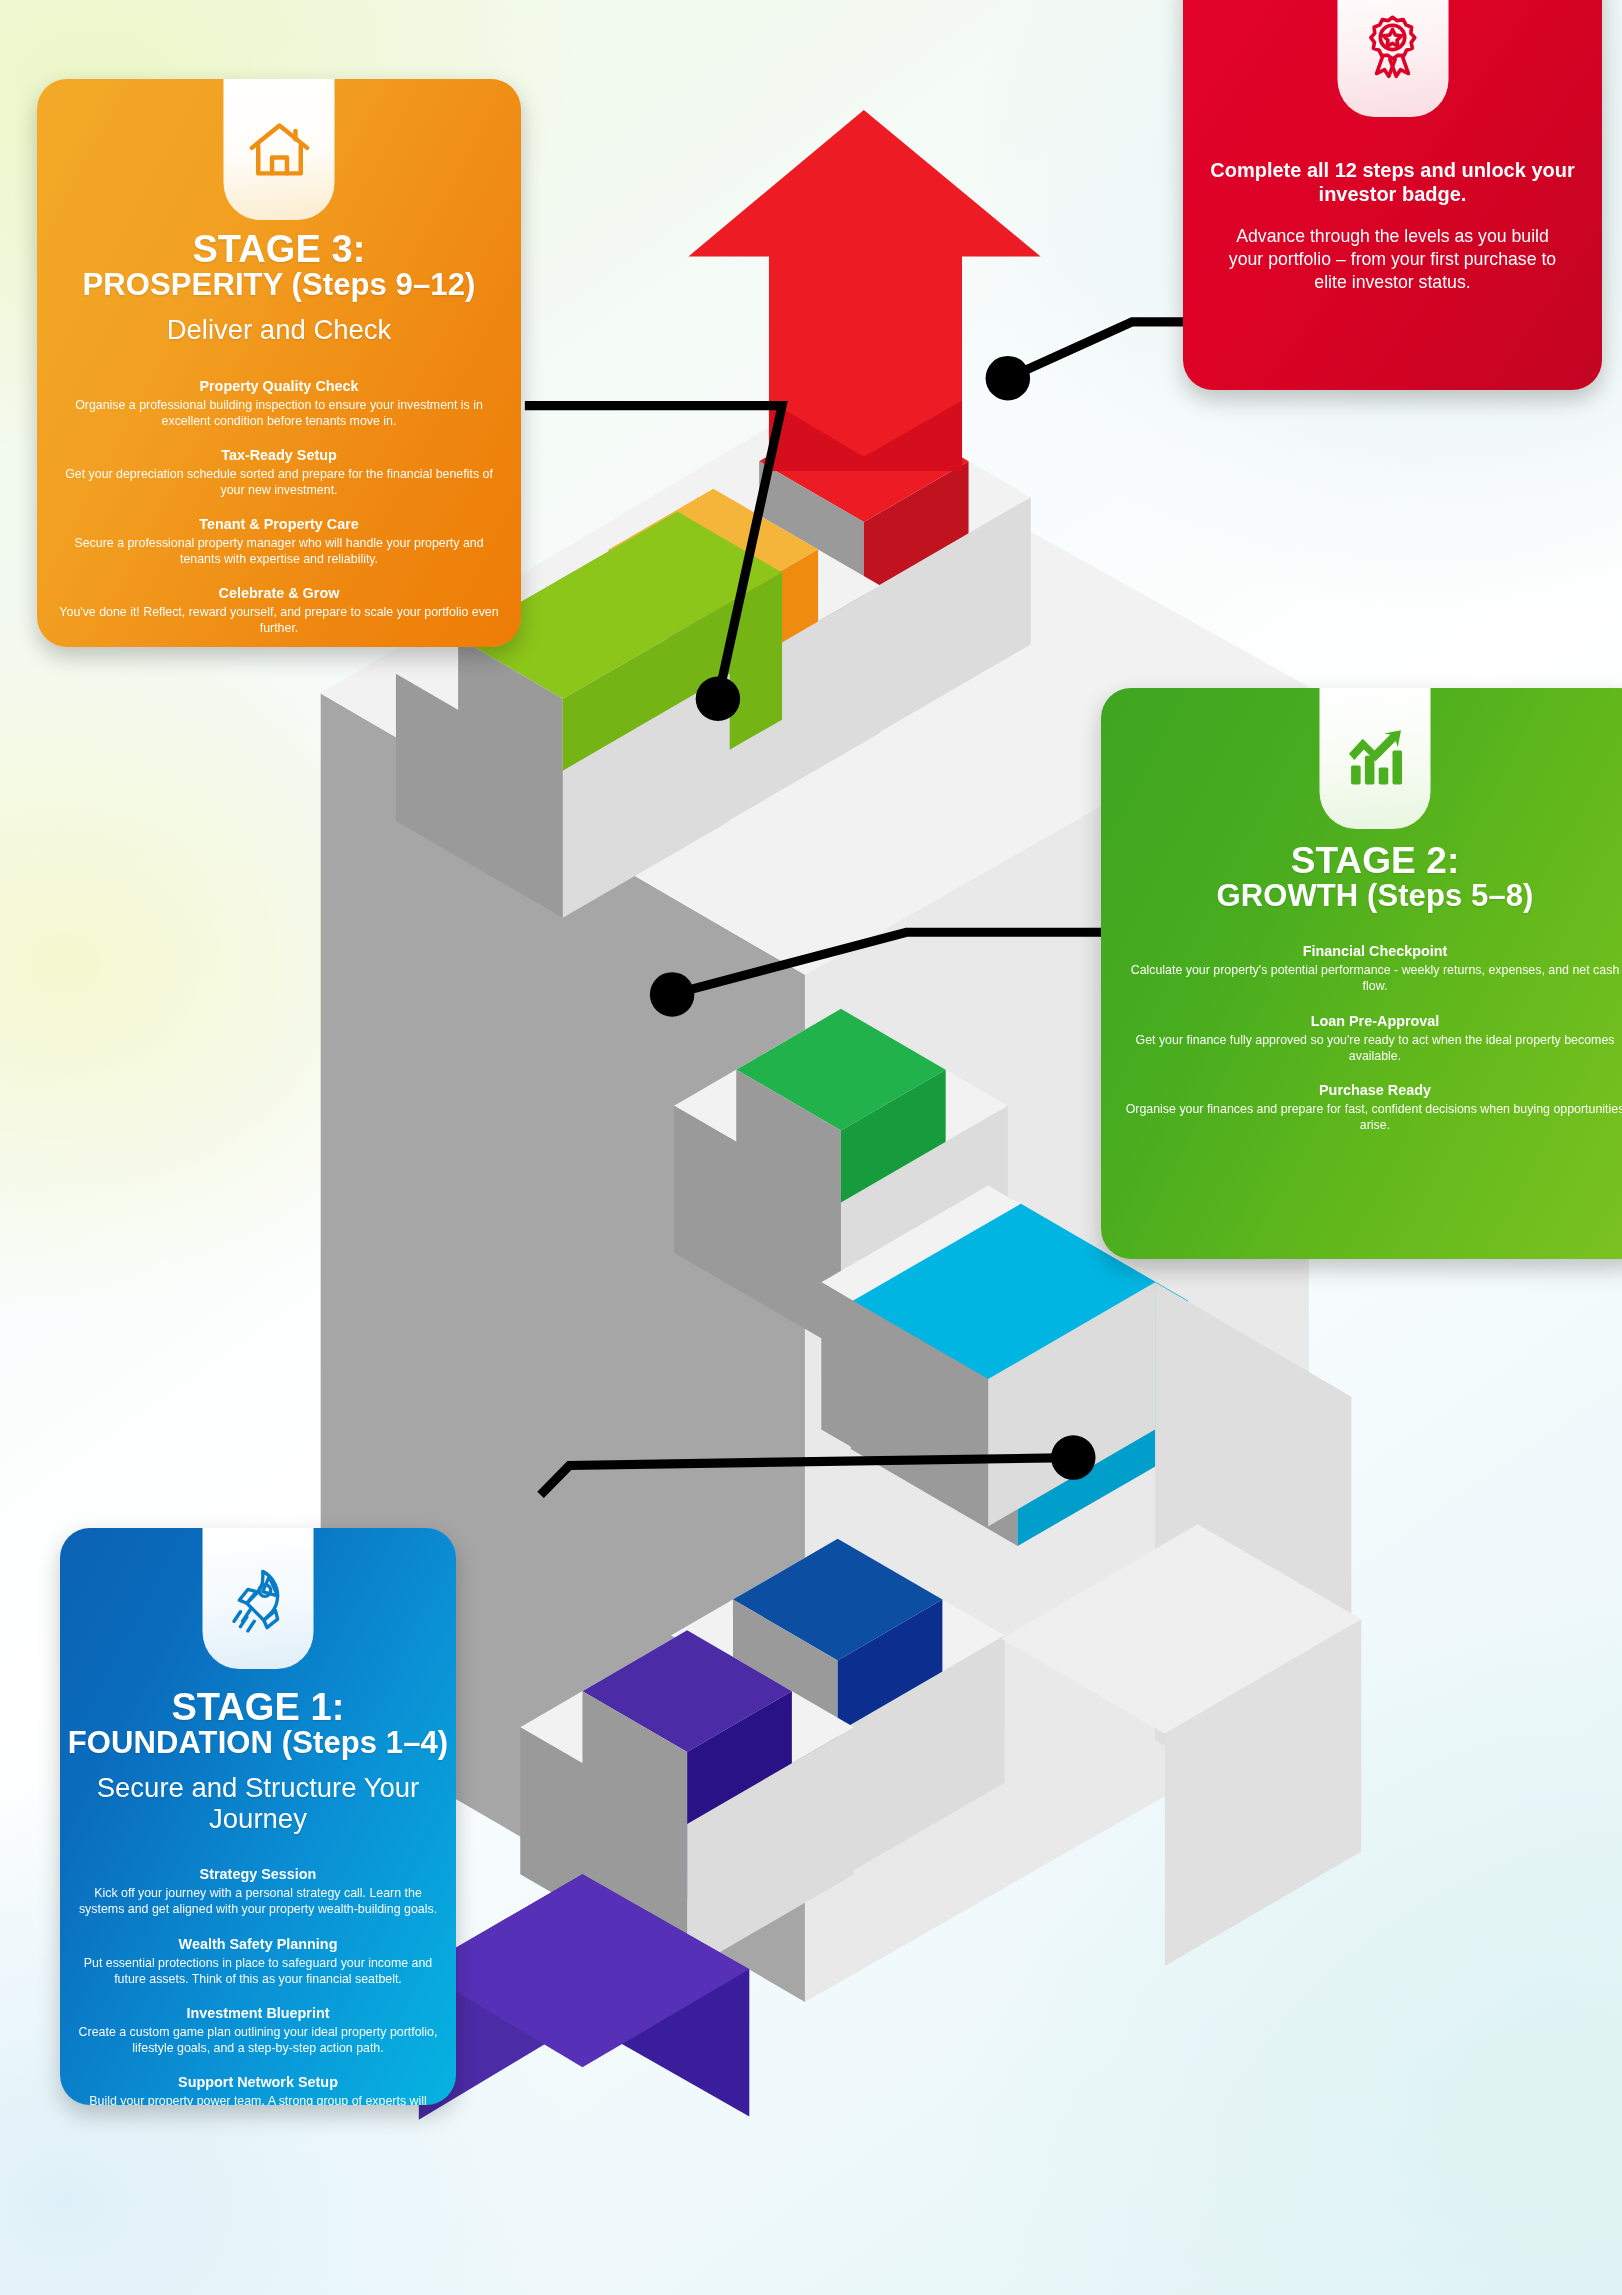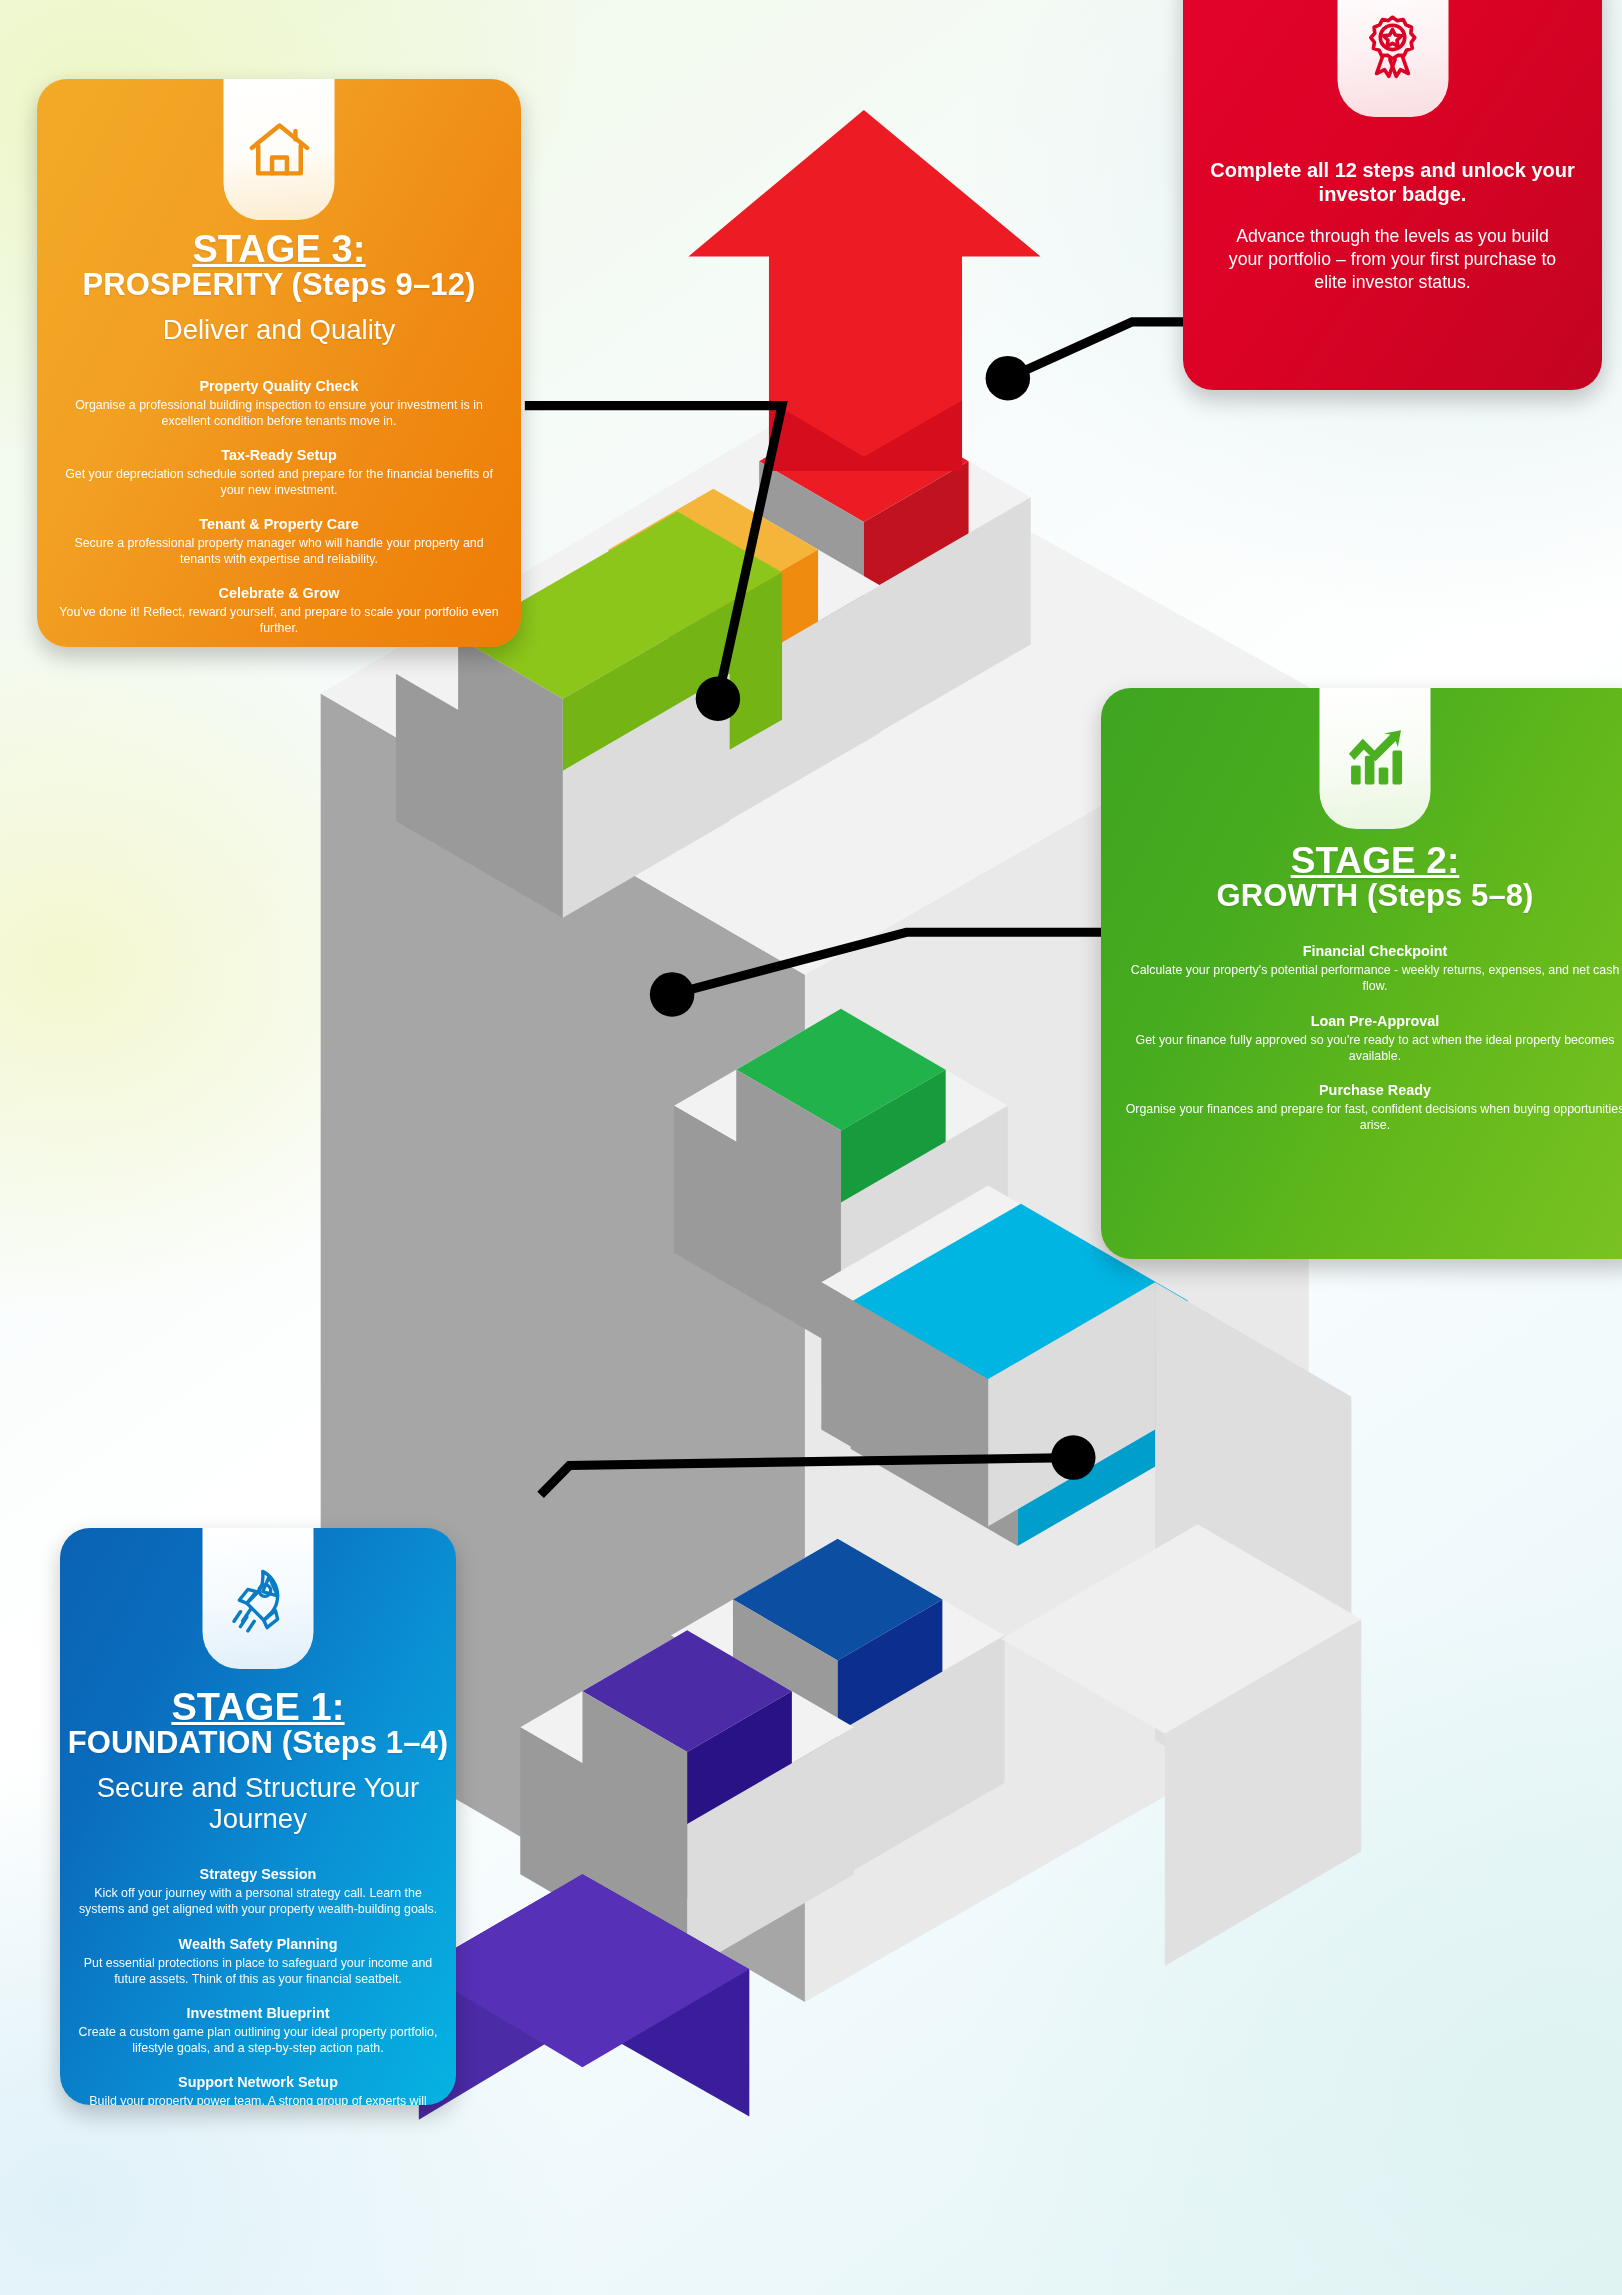--- a/index.html
+++ b/index.html
@@ -30,21 +30,21 @@
     width:111px;height:141px;border-radius:0 0 37px 37px;
     background:linear-gradient(170deg,#ffffff 0%,#ffffff 55%,#fbf3e6 100%);
     display:flex;align-items:center;justify-content:center;
   }
   .card .iconwrap svg{width:68px;height:68px;display:block;}
   .card-body{position:relative;padding-top:162px;}
   .stage-title{
     font-weight:800;line-height:1.02;letter-spacing:0.1px;
     text-shadow:0 1.3px 2px rgba(0,0,0,.13);
   }
-  .stage-title .l1{display:block;font-size:35px;text-decoration:underline;}
+  .stage-title .l1{display:block;font-size:35px;}
   .stage-title .l2{display:block;font-size:30px;}
   .stage-sub{font-size:27.5px;font-weight:400;line-height:1.12;margin-top:14.4px;
     text-shadow:0 1.3px 2px rgba(0,0,0,.12);}
   .steps{margin-top:31px;}
   .step{margin:0 0 17px 0;padding:0 17px;}
   .step .h{font-size:14.4px;font-weight:800;line-height:1.25;margin-bottom:2px;}
   .step .d{font-size:12.4px;font-weight:400;line-height:1.30;opacity:.97;}
 
   
   #card-stage3{
@@ -223,21 +223,21 @@
         <path d="M47 14 L47 22"></path>
         <path d="M12 28 L12 54 L52 54 L52 28"></path>
         <path d="M25 54 L25 39 L39 39 L39 54"></path>
       </svg>
     </div>
     <div class="card-body">
       <div class="stage-title">
         <span class="l1">STAGE 3:</span>
         <span class="l2">PROSPERITY (Steps 9–12)</span>
       </div>
-      <div class="stage-sub">Deliver and Quality</div>
+      <div class="stage-sub">Deliver and Check</div>
       <div class="steps">
         <div class="step">
           <div class="h">Property Quality Check</div>
           <div class="d">Organise a professional building inspection to ensure your investment is in excellent condition before tenants move in.</div>
         </div>
         <div class="step">
           <div class="h">Tax-Ready Setup</div>
           <div class="d">Get your depreciation schedule sorted and prepare for the financial benefits of your new investment.</div>
         </div>
         <div class="step">

